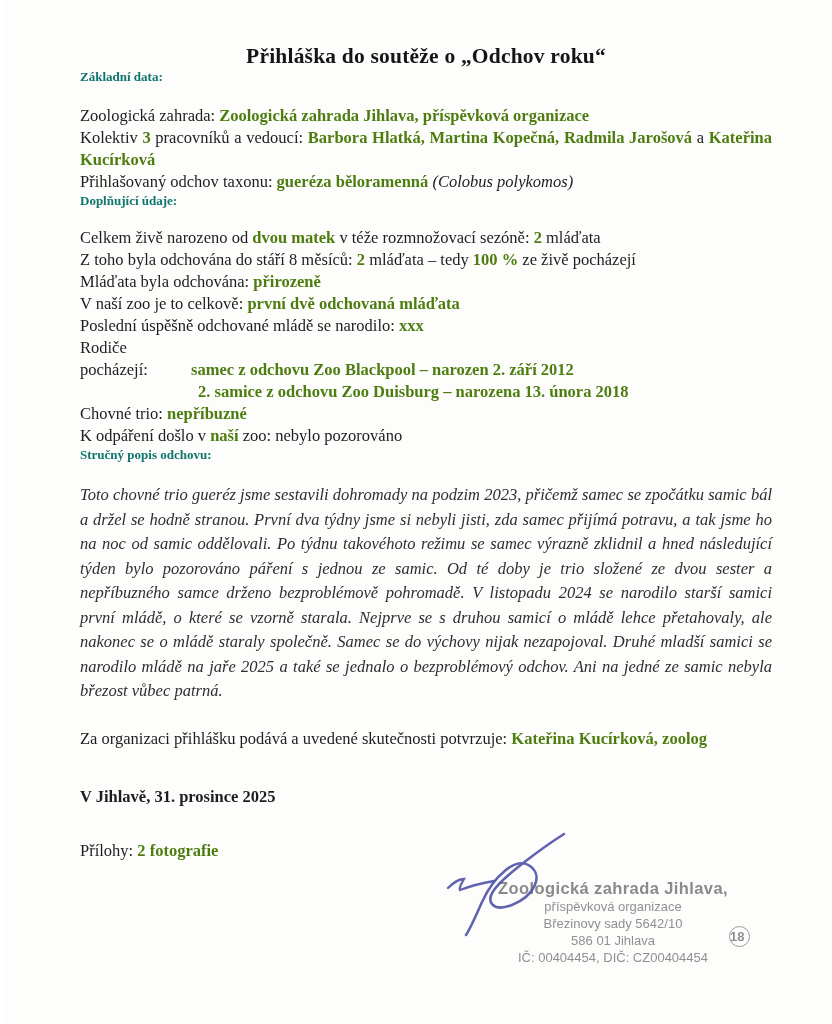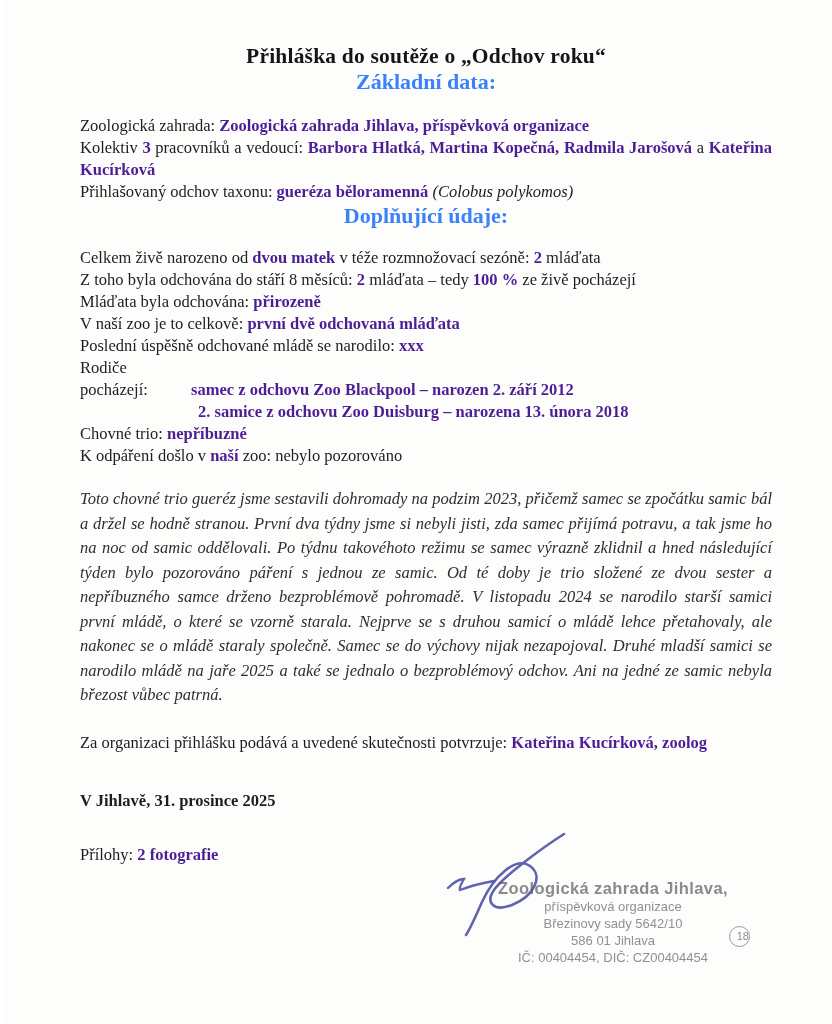--- a/index.html
+++ b/index.html
@@ -20,37 +20,36 @@
   .title{
     margin:0;
     text-align:center;
     font-size:21.5px;
     font-weight:bold;
     letter-spacing:0.2px;
     color:#151515;
   }
   h2.sec{
     margin:0;
-    font-size:22px;
+    font-size:13px;
     font-weight:bold;
-    color:#3b82f6;
-    text-align:center;
+    color:#0f766e;
   }
   .sec-basic{margin-top:34px;}
   .sec-details{margin-top:18px;}
   .sec-desc{margin-top:14px;}
   .block{margin-top:20px;}
   .block2{margin-top:18px;}
   .line{
     margin:0;
     font-size:16.5px;
     line-height:22px;
     text-align:justify;
   }
-  .line b{color:#4c1d95;}
+  .line b{color:#4d7c0f;}
   .plabel{display:inline-block;width:111px;}
   .indent{margin-left:118px;text-align:left;}
   .latin{font-style:italic;}
   .desc{
     margin:20px 0 0 0;
     font-size:16.5px;
     line-height:24.5px;
     font-style:italic;
     text-align:justify;
     color:#2e2e2e;
@@ -79,23 +78,24 @@
     color:#909090;
     line-height:17px;
   }
   .badge{
     position:absolute;
     right:8px; top:48px;
     width:19px;height:19px;
     border:1.5px solid #9a9a9a;
     border-radius:50%;
     color:#8f8f8f;
-    font-size:11px;
+    font-size:13px;
     line-height:19px;
-    text-align:right;
+    text-align:left;
+    font-weight:bold;
   }
   .signature{
     position:absolute;
     left:436px; top:832px;
     pointer-events:none;
   }
 </style>
 </head>
 <body>
 
@@ -119,20 +119,21 @@
       <p class="line"><span>Z toho byla odchována do stáří 8 měsíců: </span><b>2</b><span> mláďata – tedy </span><b>100 %</b><span> ze živě pocházejí</span></p>
       <p class="line"><span>Mláďata byla odchována: </span><b>přirozeně</b></p>
       <p class="line"><span>V naší zoo je to celkově: </span><b>první dvě odchovaná mláďata</b></p>
       <p class="line"><span>Poslední úspěšně odchované mládě se narodilo: </span><b>xxx</b></p>
       <p class="line"><span class="plabel">Rodiče pocházejí:</span><b>samec z odchovu Zoo Blackpool – narozen 2. září 2012</b></p>
       <p class="line indent"><b>2. samice z odchovu Zoo Duisburg – narozena 13. února 2018</b></p>
       <p class="line"><span>Chovné trio: </span><b>nepříbuzné</b></p>
       <p class="line"><span>K odpáření došlo v </span><b>naší</b><span> zoo: nebylo pozorováno</span></p>
     </div>
 
+    <h2 class="sec sec-desc">Stručný popis odchovu:</h2>
 
     <p class="desc">Toto chovné trio gueréz jsme sestavili dohromady na podzim 2023, přičemž samec se zpočátku samic bál a držel se hodně stranou. První dva týdny jsme si nebyli jisti, zda samec přijímá potravu, a tak jsme ho na noc od samic oddělovali. Po týdnu takovéhoto režimu se samec výrazně zklidnil a hned následující týden bylo pozorováno páření s jednou ze samic. Od té doby je trio složené ze dvou sester a nepříbuzného samce drženo bezproblémově pohromadě. V listopadu 2024 se narodilo starší samici první mládě, o které se vzorně starala. Nejprve se s druhou samicí o mládě lehce přetahovaly, ale nakonec se o mládě staraly společně. Samec se do výchovy nijak nezapojoval. Druhé mladší samici se narodilo mládě na jaře 2025 a také se jednalo o bezproblémový odchov. Ani na jedné ze samic nebyla březost vůbec patrná.</p>
 
     <p class="line submit-line"><span>Za organizaci přihlášku podává a uvedené skutečnosti potvrzuje: </span><b>Kateřina Kucírková, zoolog</b></p>
 
     <p class="line date-line">V Jihlavě, 31. prosince 2025</p>
 
     <p class="line attach-line"><span>Přílohy: </span><b>2 fotografie</b></p>
 
   </div>

